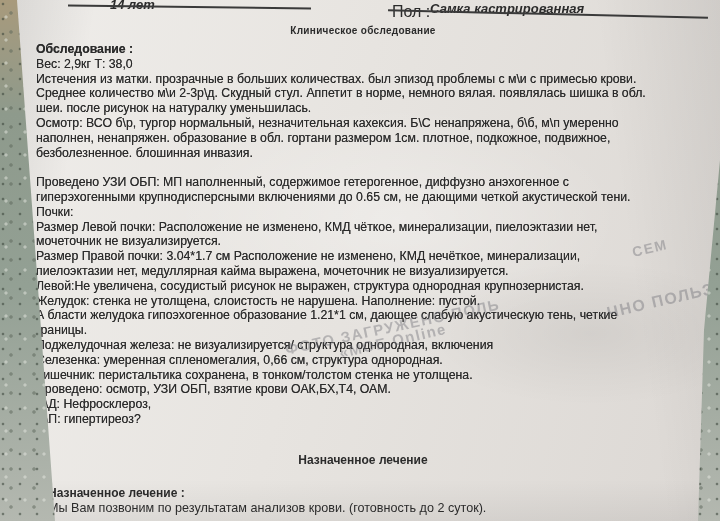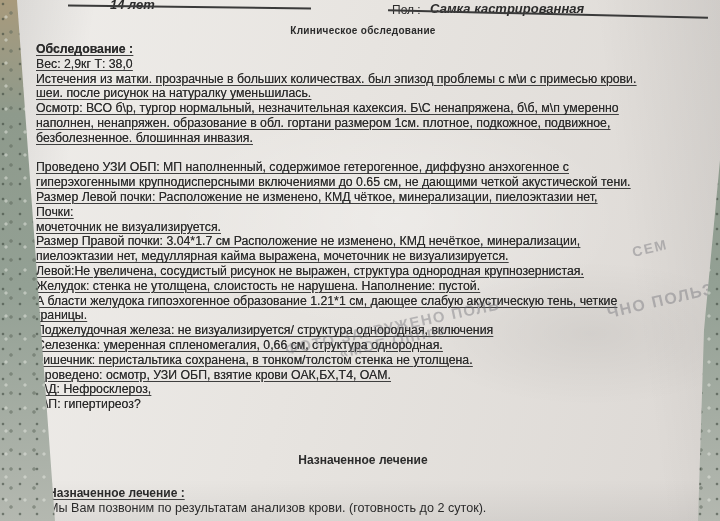--- a/index.html
+++ b/index.html
@@ -35,24 +35,24 @@
     background:
       radial-gradient(ellipse 320px 160px at 55% 42%, rgba(255,255,255,.30), transparent 70%),
       linear-gradient(100deg, rgba(0,0,0,.10), transparent 12%),
       linear-gradient(262deg, rgba(0,0,0,.07), transparent 16%),
       radial-gradient(ellipse 240px 100px at 82% 64%, rgba(0,0,0,.06), transparent 72%),
       linear-gradient(0deg, rgba(0,0,0,.06), transparent 8%);
   }
   .content{position:absolute;inset:0;color:#2b2b2b;}
   .abs{position:absolute;}
   .b{font-weight:bold;}
-  .u{text-decoration:underline;text-decoration-color:#3f3f3f;text-underline-offset:2px;text-decoration-thickness:1px;}
+  .u{text-decoration-color:#3f3f3f;text-underline-offset:2px;text-decoration-thickness:1px;}
   .rule{border-bottom:2px solid #3a3a3a;}
   .doc-title{left:36px;right:30px;top:25px;text-align:center;font-size:10px;font-weight:bold;letter-spacing:.3px;}
-  .field-label{font-size:12px;}
+  .field-label{font-size:16px;}
   .field-value{font-size:13px;font-weight:bold;font-style:italic;}
   .lines{
     position:absolute;left:36px;top:42px;right:0;
     font-size:12.3px;line-height:14.8px;white-space:nowrap;
     text-shadow:0 0 .4px rgba(40,40,40,.75);
   }
   .ln{height:14.8px;}
   .treat-title{left:36px;right:30px;top:453px;text-align:center;font-size:12px;font-weight:bold;}
   .treat-label{left:48px;top:486px;font-size:12px;font-weight:bold;}
   .treat-note{left:48px;top:501px;font-size:12.6px;}
@@ -80,29 +80,30 @@
     <div class="abs field-label" style="left:392px;top:3px;">Пол :</div>
     <div class="abs field-value" style="left:430px;top:1px;">Самка кастрированная</div>
     <div class="abs rule" style="left:388px;top:13px;width:320px;transform:rotate(1.3deg);"></div>
 
     <div class="abs doc-title">Клиническое обследование</div>
 
     <div class="lines">
       <div class="ln b u">Обследование :</div>
       <div class="ln u">Вес: 2,9кг Т: 38,0</div>
       <div class="ln u">Истечения из матки. прозрачные в больших количествах. был эпизод проблемы с м\и с примесью крови.</div>
+      <div class="ln u">Среднее количество м\и 2-3р\д. Скудный стул. Аппетит в норме, немного вялая. появлялась шишка в обл.</div>
       <div class="ln u">шеи. после рисунок на натуралку уменьшилась.</div>
       <div class="ln u">Осмотр: ВСО б\р, тургор нормальный, незначительная кахексия. Б\С ненапряжена, б\б, м\п умеренно</div>
       <div class="ln u">наполнен, ненапряжен. образование в обл. гортани размером 1см. плотное, подкожное, подвижное,</div>
       <div class="ln u">безболезненное. блошинная инвазия.</div>
       <div class="ln"></div>
       <div class="ln u">Проведено УЗИ ОБП: МП наполненный, содержимое гетерогенное, диффузно анэхогенное с</div>
       <div class="ln u">гиперэхогенными крупнодисперсными включениями до 0.65 см, не дающими четкой акустической тени.</div>
+      <div class="ln u">Почки:</div>
       <div class="ln u">Размер Левой почки: Расположение не изменено, КМД чёткое, минерализации, пиелоэктазии нет,</div>
-      <div class="ln u">Почки:</div>
       <div class="ln u">мочеточник не визуализируется.</div>
       <div class="ln u">Размер Правой почки: 3.04*1.7 см Расположение не изменено, КМД нечёткое, минерализации,</div>
       <div class="ln u">пиелоэктазии нет, медуллярная кайма выражена,  мочеточник не визуализируется.</div>
       <div class="ln u">Левой:Не увеличена, сосудистый рисунок не выражен, структура однородная крупнозернистая.</div>
       <div class="ln u">Желудок: стенка не утолщена, слоистость не нарушена. Наполнение: пустой.</div>
       <div class="ln u">А бласти желудока гипоэхогенное образование 1.21*1 см, дающее слабую акустическую тень, четкие</div>
       <div class="ln u">границы.</div>
       <div class="ln u">Поджелудочная железа: не визуализируется/ структура однородная, включения</div>
       <div class="ln u">Селезенка: умеренная спленомегалия, 0,66 см,  структура однородная.</div>
       <div class="ln u">Кишечник: перистальтика сохранена, в тонком/толстом стенка не утолщена.</div>

